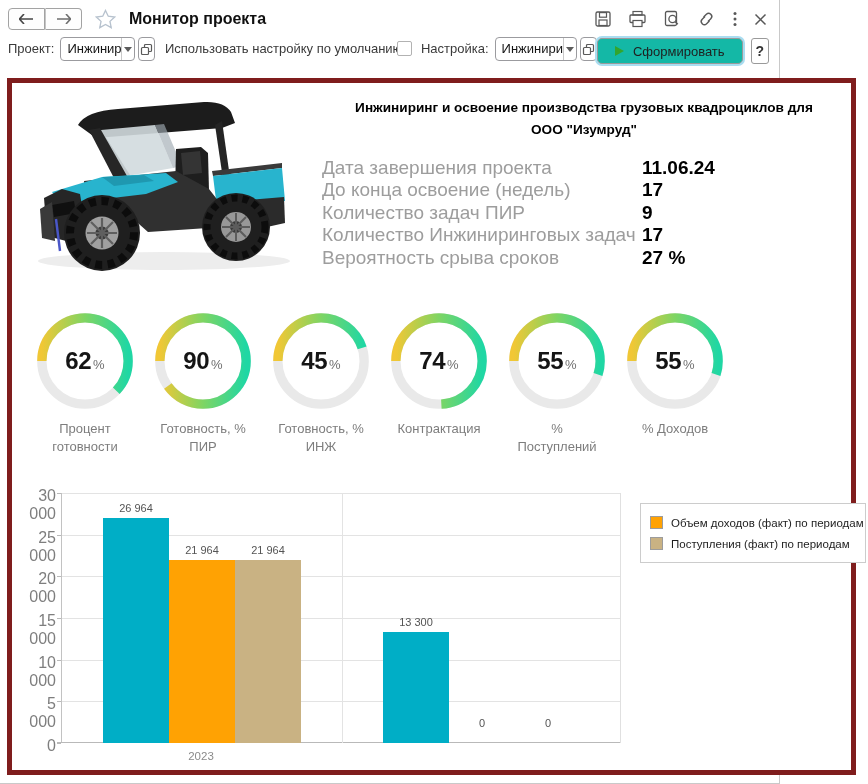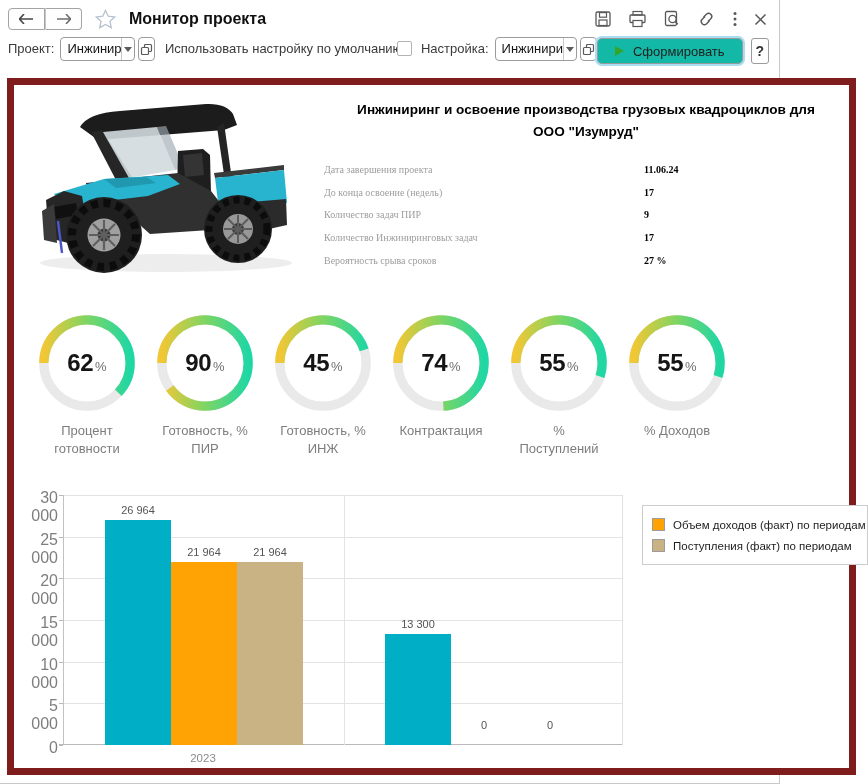--- a/index.html
+++ b/index.html
@@ -38,29 +38,29 @@
   .generate { margin-left:auto; margin-right:8px; height:26px; margin-top:1px; padding:0 17px;
               background:#14b8a6; border:1px solid #9a9a9a; border-radius:5px;
               box-shadow:0 0 0 2px #a9ddf1; display:inline-flex; align-items:center; gap:9px;
               font-size:13px; color:#1f1f1f; cursor:pointer; font-family:"Liberation Sans",sans-serif; }
   .play { width:0; height:0; border-left:9px solid #33a52d; border-top:5px solid transparent; border-bottom:5px solid transparent; }
   .help { width:27px; height:26px; margin-top:1px; margin-right:4px; border:1px solid #9a9a9a; border-radius:3px;
           background:#fff; font-weight:bold; font-size:14px; color:#333; cursor:pointer; }
 
   
   .panel { position:absolute; left:7px; top:78px; width:849px; height:697px;
-           border:7px solid #7f1d1d; background:#fff; }
+           border:5px solid #7f1d1d; background:#fff; }
 
   .top-row { position:absolute; top:6px; left:10px; right:10px; height:212px; }
   .vehicle { position:absolute; left:4px; top:0; width:274px; height:192px; }
   .info { position:absolute; left:286px; top:8px; width:552px; }
   .info-title { font-weight:bold; font-size:13.6px; line-height:1.6; text-align:center;
                 max-width:474px; margin:0 auto; color:#000; }
   .info-rows { margin-top:16px; margin-left:14px; }
-  .info-row { display:flex; height:22.6px; align-items:center; font-size:10px;font-family:Liberation Serif, serif; }
+  .info-row { display:flex; height:22.6px; align-items:flex-start; font-size:19px; }
   .info-row .lab { width:320px; color:#9d9d9d; }
   .info-row .val { font-weight:bold; color:#000; }
 
   
   .gauges { position:absolute; top:227px; left:14px; width:712px; display:flex; }
   .gauge { width:118px; text-align:center; position:relative; }
   .gauge svg { width:102px; height:102px; display:block; margin:0 auto; }
   .gauge-center { position:absolute; top:0; left:0; right:0; height:102px;
                   display:flex; align-items:center; justify-content:center; }
   .gauge-center b { font-size:24px; color:#151515; letter-spacing:-0.5px; }

